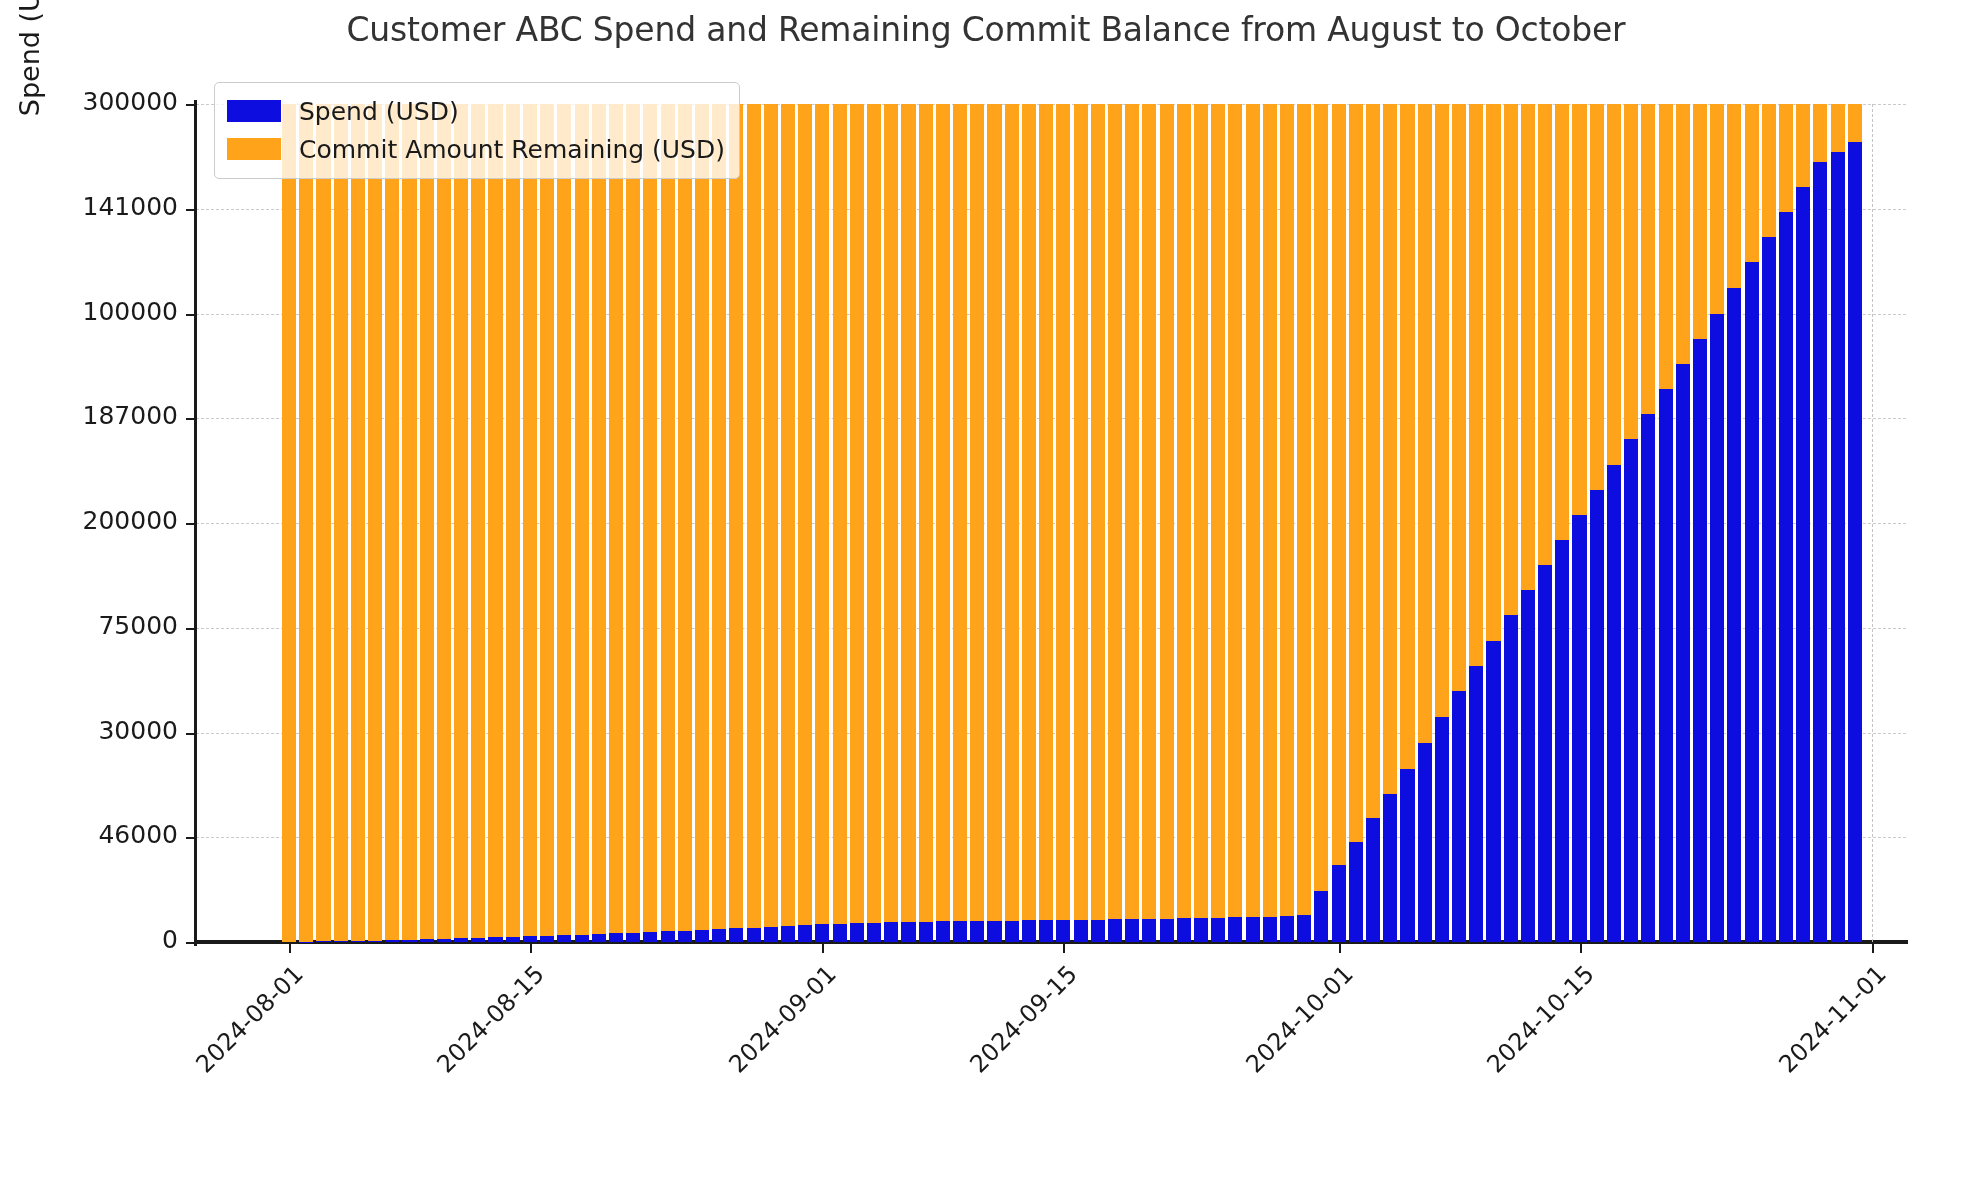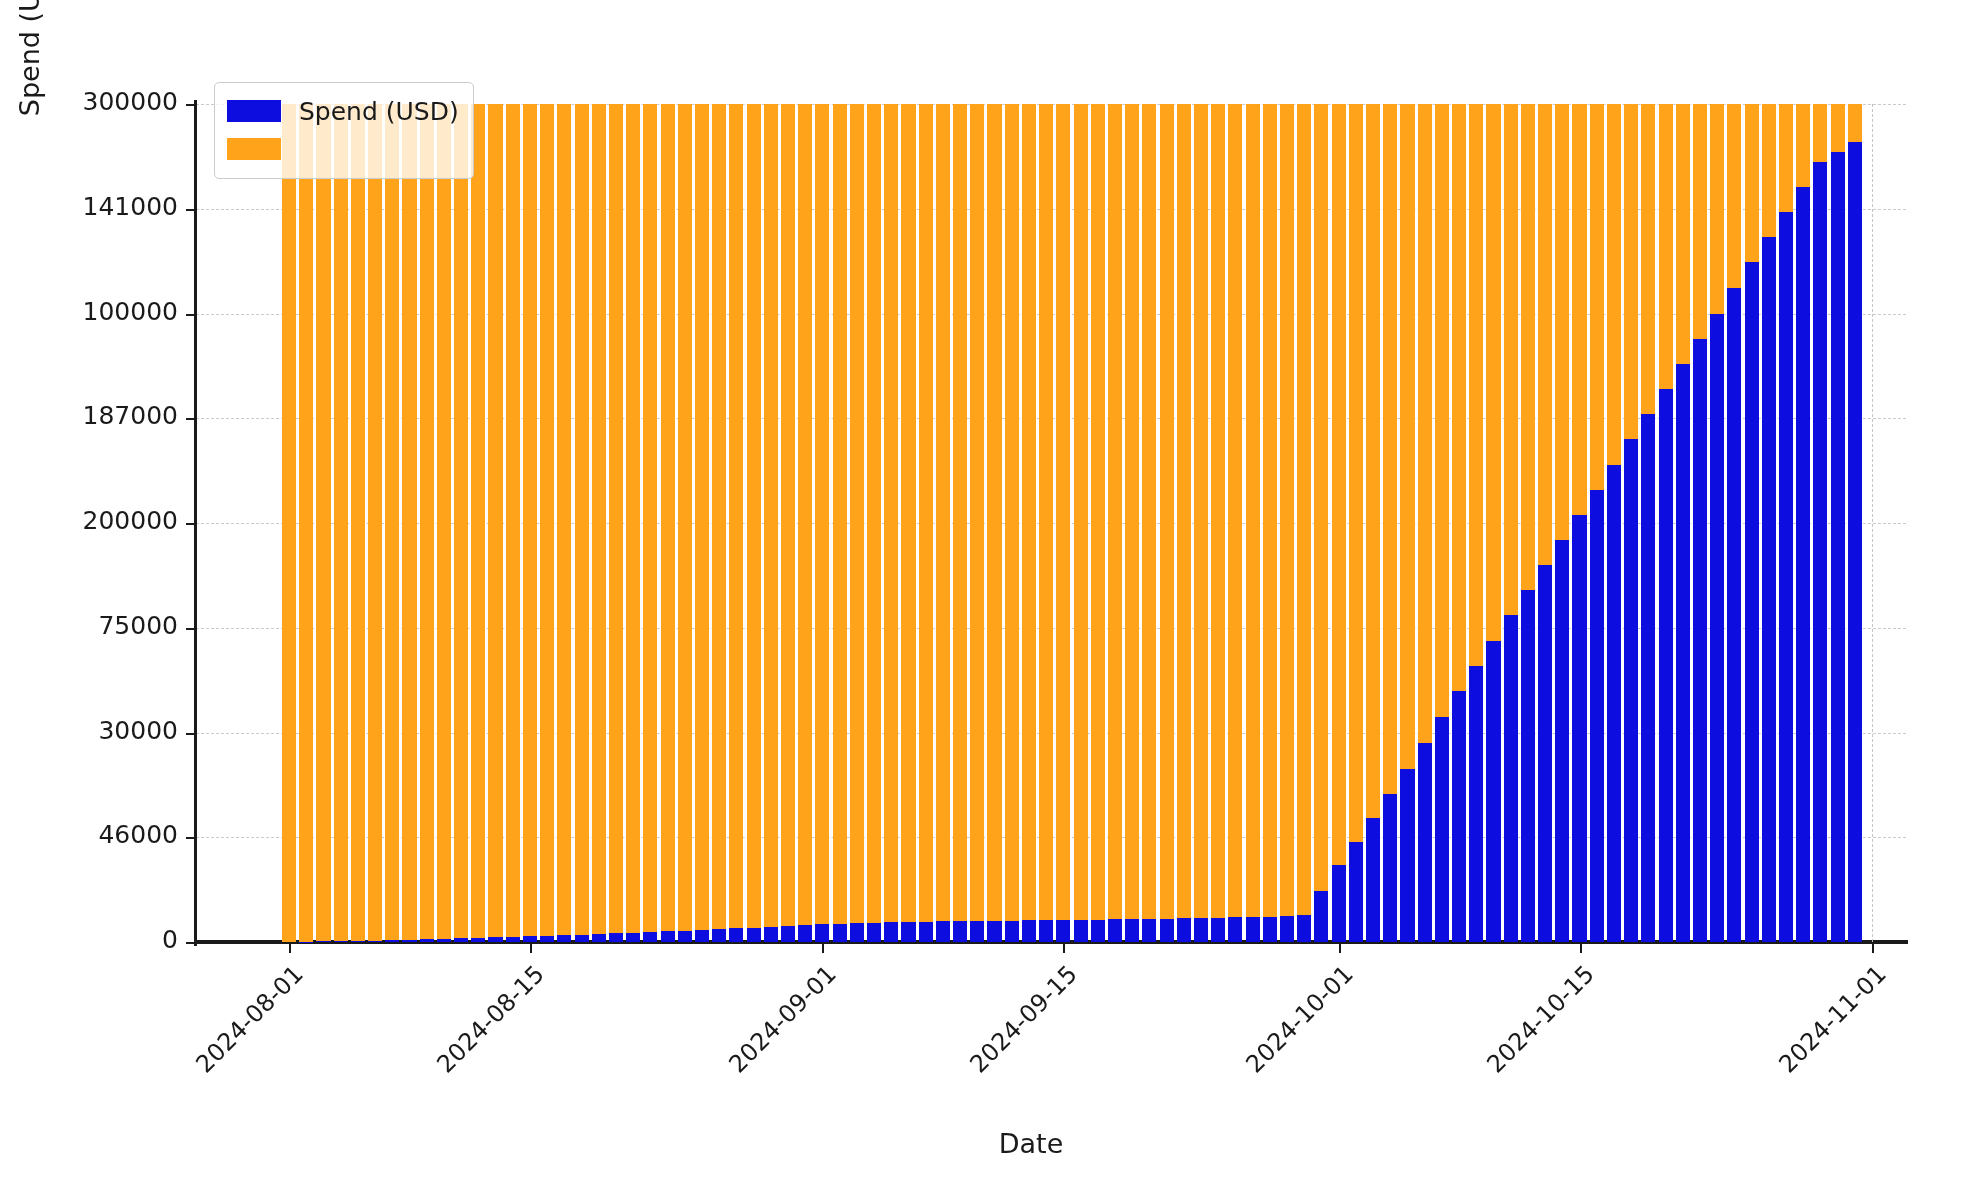--- a/index.html
+++ b/index.html
@@ -83,23 +83,23 @@
   }
   .legend-row{ display:flex; align-items:center; height:38px; }
   .legend-swatch{ width:54px; height:22px; margin-right:18px; flex:0 0 auto; }
   .legend-text{ font-size:25px; color:#1a1a1a; white-space:nowrap; }
 </style>
 </head>
 <body>
 
 <div id="figure">
 
+  <div id="chart-title">Customer ABC Spend and Remaining Commit Balance from August to October</div>
 
   <div id="ylabel">Spend (USD)</div>
-  <div id="xlabel"><span>Date</span></div>
 
   <div id="axis-left"></div>
   <div id="axis-bottom"></div>
 
   <div id="plot-area">
     <div id="gridlines-h">
         <div class="gridline-h" style="top: 733.25px;"></div>
         <div class="gridline-h" style="top: 628.5px;"></div>
         <div class="gridline-h" style="top: 523.75px;"></div>
         <div class="gridline-h" style="top: 419px;"></div>
@@ -526,16 +526,17 @@
       <div class="xtick-label" style="left: 1672.05px; top: 960px; width: 200px;">2024-11-01</div>
     </div>
 
   <div id="legend">
     <div class="legend-row">
       <span class="legend-swatch" style="background:#0D0DE0"></span>
       <span class="legend-text">Spend (USD)</span>
     </div>
     <div class="legend-row">
       <span class="legend-swatch" style="background:#FFA31A"></span>
+      <span class="legend-text">Commit Amount Remaining (USD)</span>
     </div>
   </div>
 
 </div>
 
 </body></html>

